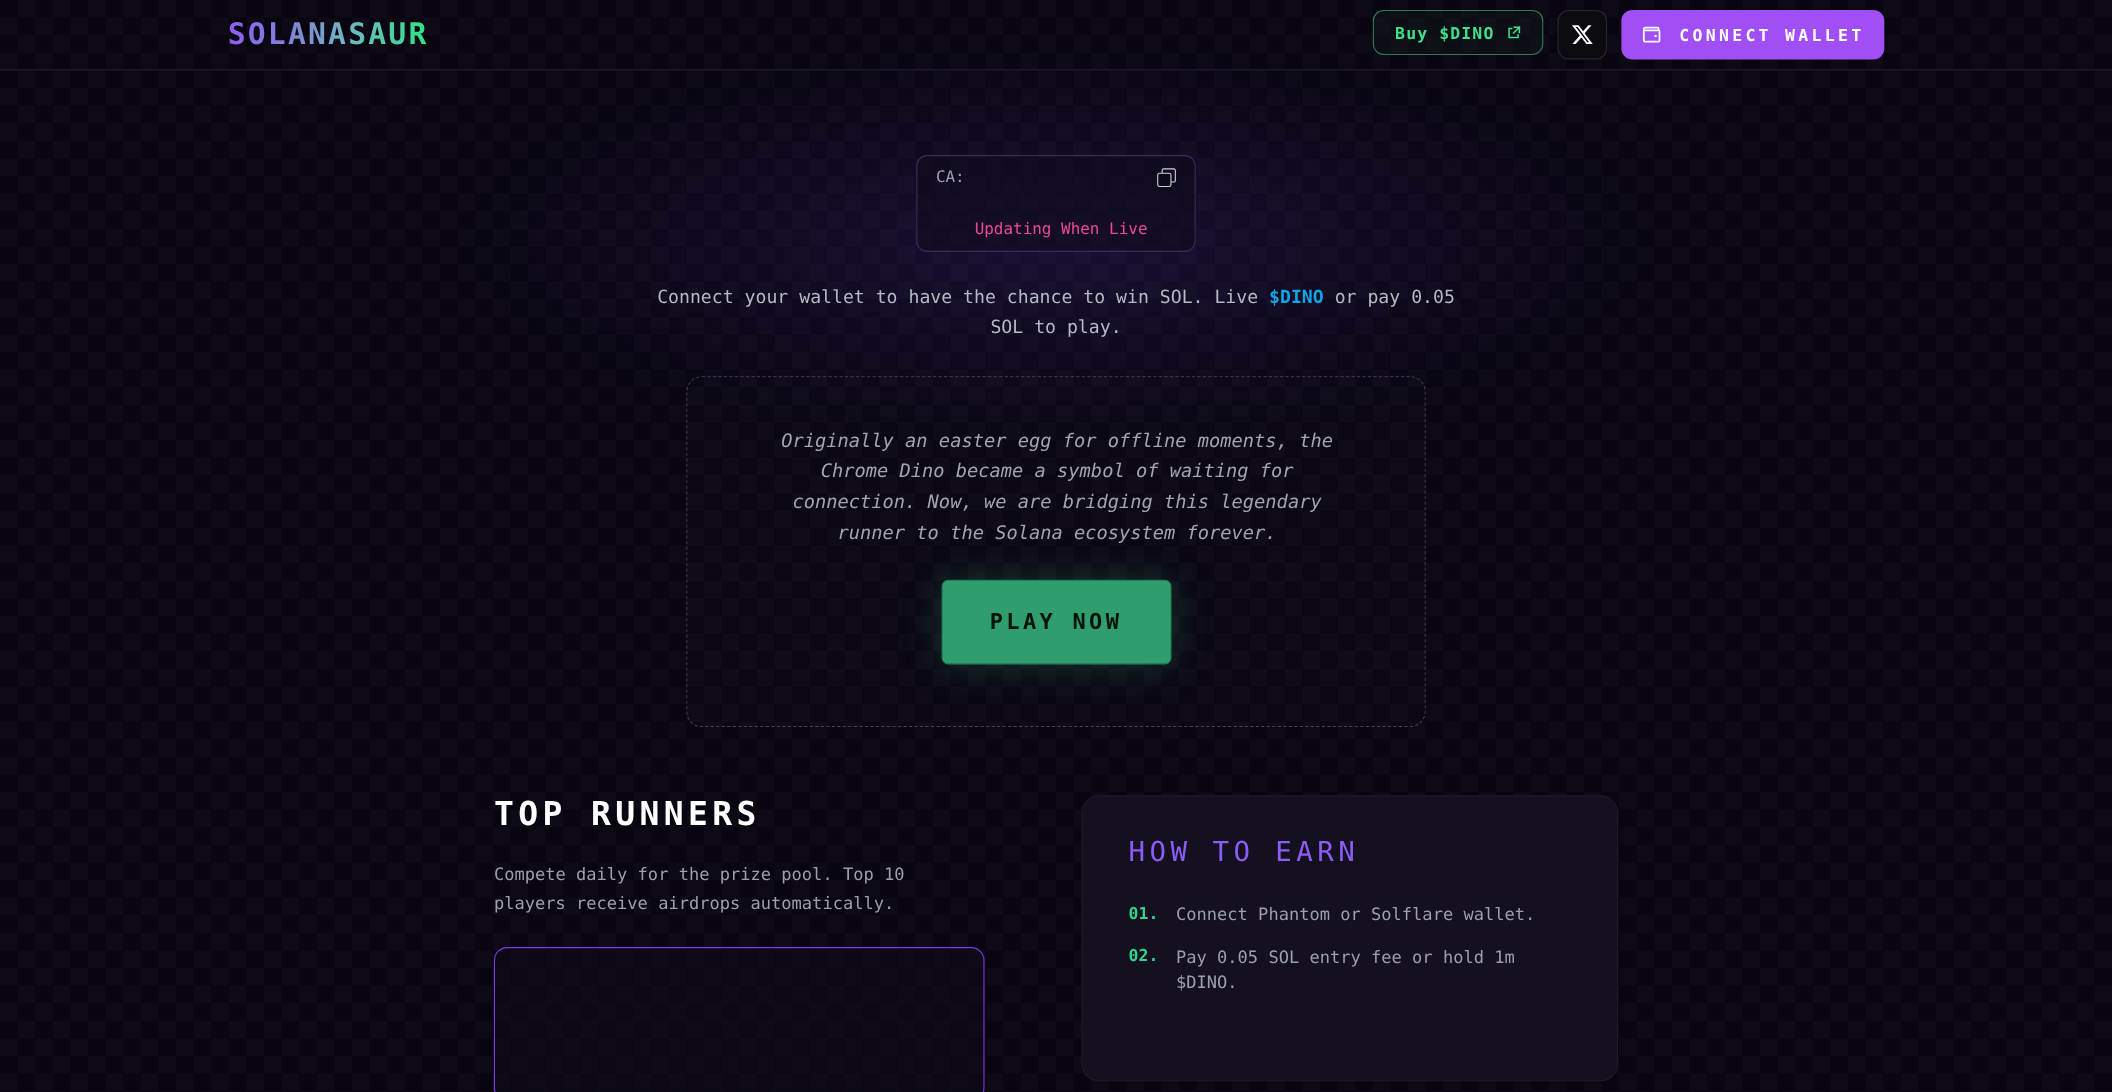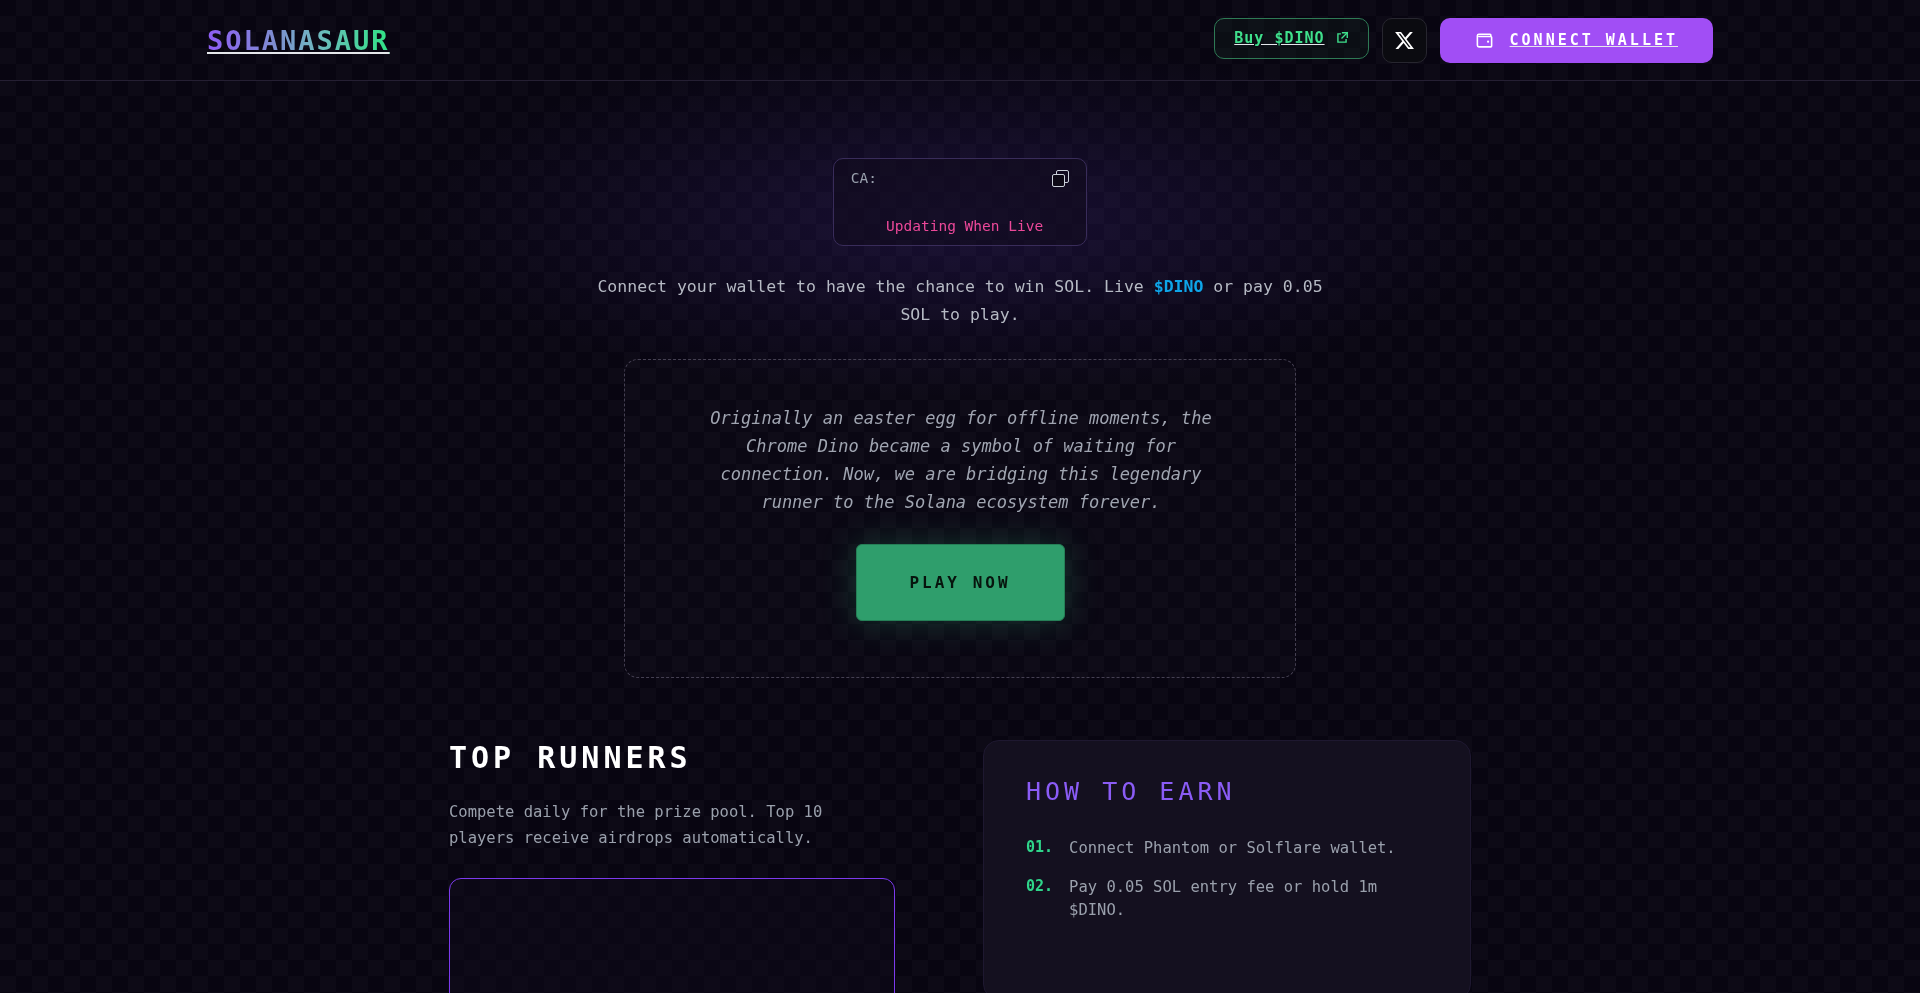--- a/index.html
+++ b/index.html
@@ -8,27 +8,26 @@
     font-family: "DejaVu Sans Mono", "Liberation Mono", monospace;
     background-color: #080511;
     background-image: conic-gradient(rgba(255,255,255,0.018) 90deg, transparent 90deg 180deg, rgba(255,255,255,0.018) 180deg 270deg, transparent 270deg);
     background-size: 32px 32px;
     color: #e5e7eb;
     position: relative;
   }
 
   
   .nav {
-    height: 81px;
+    height: 64px;
     border-bottom: 1px solid #251f33;
     display: flex;
     align-items: center;
     position: relative;
     z-index: 2;
-    text-decoration: underline;
   }
   .nav-inner {
     width: 1506px;
     margin: 0 auto;
     display: flex;
     align-items: center;
     justify-content: space-between;
   }
   .logo {
     font-size: 27px;
@@ -50,21 +49,21 @@
     cursor: pointer; font-family: inherit;
   }
   .btn-x {
     width: 45px; height: 45px; border-radius: 10px;
     background: #0b0b10; border: 1px solid #27262f;
     display: inline-flex; align-items: center; justify-content: center;
     cursor: pointer;
   }
   .btn-wallet {
     display: inline-flex; align-items: center; gap: 16px;
-    height: 45px; padding: 0 35px;
+    height: 45px; padding: 0 18px;
     background: #a14ef5; border: none; border-radius: 10px;
     color: #ffffff; font-size: 15px; font-weight: bold; letter-spacing: 3px;
     cursor: pointer; font-family: inherit;
   }
 
   
   .hero { text-align: center; padding-top: 46px; position: relative; z-index: 1; }
   .hero-glow {
     position: absolute; left: 50%; top: 40px; transform: translateX(-50%);
     width: 1100px; height: 360px; pointer-events: none;
@@ -108,21 +107,21 @@
     position: relative;
   }
   .promo-text {
     font-size: 17px; line-height: 1.65; color: #a0a5b1;
     width: 512px; margin: 0 auto; font-style: italic;
   }
   .btn-play {
     margin-top: 28px;
     width: 209px; height: 77px;
     background: #2f9e6c; border: 1px solid #257f56; border-radius: 6px;
-    color: #07140d; font-size: 16px; font-weight: bold; letter-spacing: 3px;
+    color: #07140d; font-size: 20px; font-weight: bold; letter-spacing: 3px;
     cursor: pointer; font-family: inherit;
     box-shadow: 0 0 34px rgba(47,158,108,0.3);
   }
 
   
   .bottom {
     width: 1022px; margin: 62px auto 0;
     display: flex; gap: 88px; align-items: flex-start;
   }
   .col-left { width: 446px; flex: 0 0 446px; }

